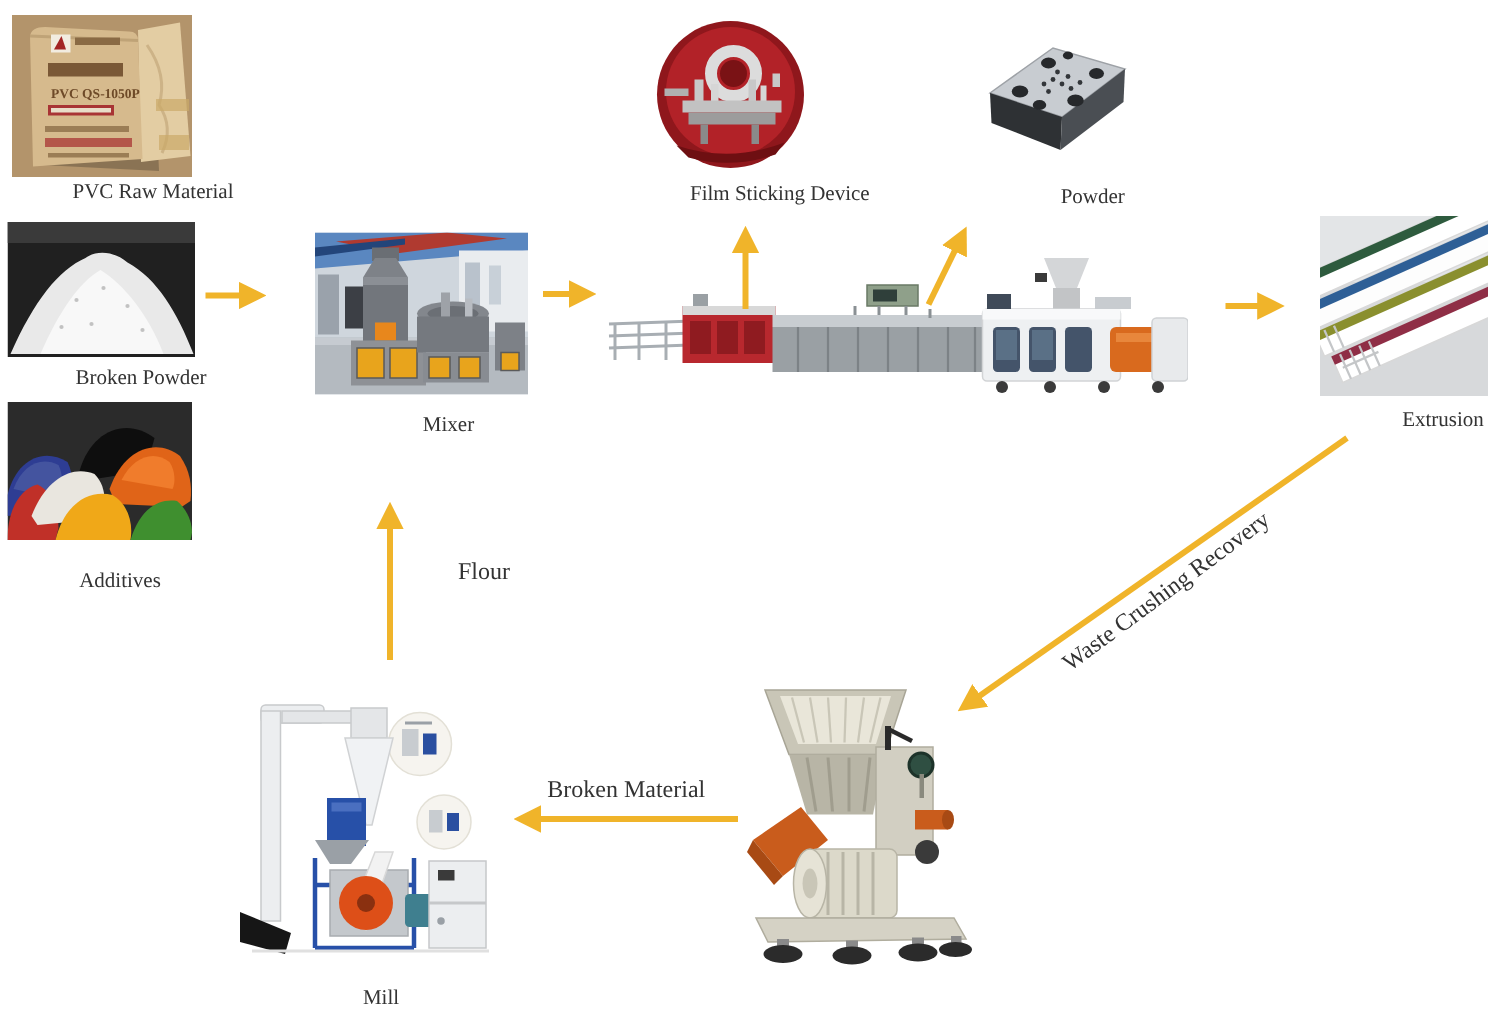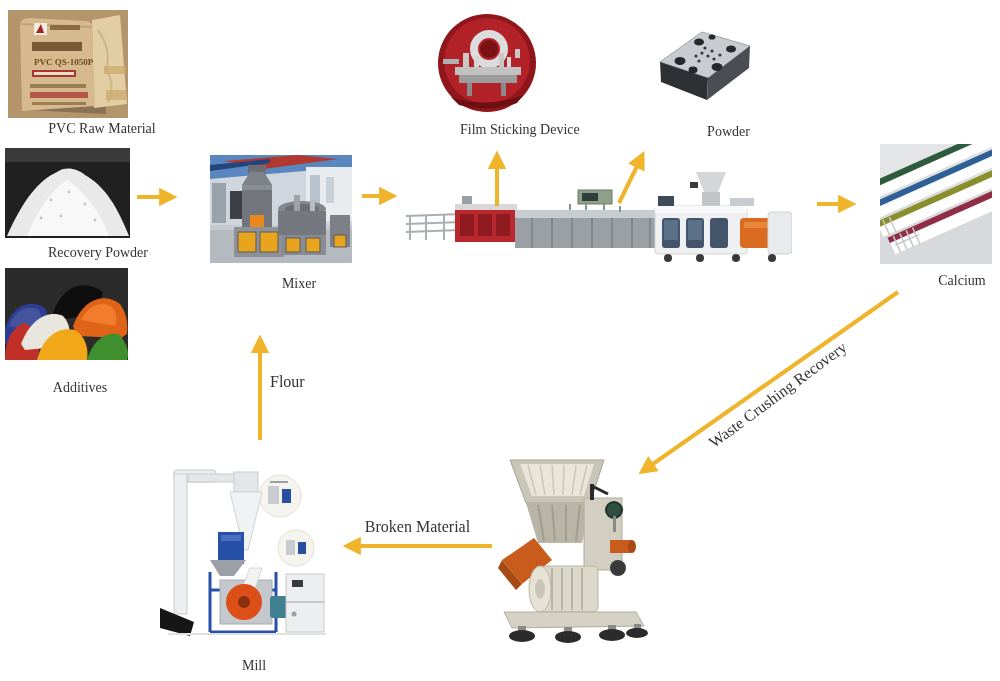--- a/index.html
+++ b/index.html
@@ -56,21 +56,21 @@
     <rect width="125" height="14" fill="#3a3a3a"></rect>
     <path d="M2,88 C18,52 34,32 52,24 C60,18 72,20 80,27 C100,38 113,60 124,88 Z" fill="#e9e9e9"></path>
     <path d="M22,88 C34,60 48,40 62,32 C78,42 94,62 104,88 Z" fill="#f8f8f8"></path>
     <circle cx="46" cy="52" r="1.4" fill="#c2c2c2"></circle>
       <circle cx="64" cy="44" r="1.4" fill="#c2c2c2"></circle>
     <circle cx="80" cy="56" r="1.4" fill="#c2c2c2"></circle>
       <circle cx="56" cy="68" r="1.4" fill="#c2c2c2"></circle>
     <circle cx="36" cy="70" r="1.4" fill="#c2c2c2"></circle>
       <circle cx="90" cy="72" r="1.4" fill="#c2c2c2"></circle>
   </svg>
-  <div class="node-label" style="left:0;top:245px;width:140px">Recovery Powder</div>
+  <div class="node-label" style="left:0;top:245px;width:140px">Broken Powder</div>
 
   <svg class="node-img" style="left:5px;top:268px" width="123" height="92" viewBox="0 0 123 92">
     <rect width="123" height="92" fill="#2b2b2b"></rect>
     <path d="M48,46 C56,18 80,10 98,24 L92,46 L54,52 Z" fill="#0e0e0e"></path>
     <path d="M0,62 C6,38 24,30 40,40 C46,52 42,64 36,72 L0,76 Z" fill="#2e3d93"></path>
     <path d="M4,58 C10,42 22,36 34,42 C38,50 36,58 32,64 Z" fill="#44549f"></path>
     <path d="M0,92 C0,72 8,58 20,55 C30,60 34,72 34,84 L32,92 Z" fill="#c03028"></path>
     <path d="M16,76 C26,50 44,42 58,48 C66,56 66,68 62,78 L20,82 Z" fill="#e9e6df"></path>
     <path d="M68,58 C78,30 100,24 115,36 C122,46 123,56 122,66 L116,70 L72,68 Z" fill="#e06418"></path>
     <path d="M76,52 C84,36 98,32 108,40 C112,46 112,54 110,58 Z" fill="#f07c2c"></path>
@@ -224,21 +224,21 @@
         <line x1="4" y1="72" x2="4" y2="90"></line>
           <line x1="11" y1="72" x2="11" y2="90"></line>
         <line x1="18" y1="72" x2="18" y2="90"></line>
           <line x1="25" y1="72" x2="25" y2="90"></line>
         <line x1="2" y1="81" x2="28" y2="81"></line>
         <line x1="1" y1="53" x2="1" y2="69"></line>
           <line x1="8" y1="53" x2="8" y2="69"></line>
       </g>
     </g>
   </svg>
-  <div class="node-label" style="left:883px;top:273px;width:110px">Calcium</div>
+  <div class="node-label" style="left:883px;top:273px;width:110px">Extrusion</div>
 
   <svg class="node-img" style="left:492px;top:448px" width="160" height="196" viewBox="0 0 160 196">
     <polygon points="18,12 112,12 98,55 34,55" fill="#c9c6b7" stroke="#a8a596"></polygon>
     <polygon points="28,16 102,16 92,48 40,48" fill="#e9e6d9"></polygon>
     <g stroke="#c9c6b7" stroke-width="1.5">
       <line x1="36" y1="17" x2="44" y2="47"></line>
         <line x1="48" y1="17" x2="53" y2="47"></line>
       <line x1="60" y1="17" x2="62" y2="47"></line>
         <line x1="72" y1="17" x2="71" y2="47"></line>
       <line x1="84" y1="17" x2="80" y2="47"></line>
@@ -330,15 +330,15 @@
     <line class="arrow" x1="497" y1="206" x2="497" y2="156" marker-end="url(#ah)"></line>
     <line class="arrow" x1="619" y1="203" x2="642" y2="156" marker-end="url(#ah)"></line>
     <line class="arrow" x1="817" y1="204" x2="851" y2="204" marker-end="url(#ah)"></line>
     <line class="arrow" x1="898" y1="292" x2="643" y2="471" marker-end="url(#ah)"></line>
     <line class="arrow" x1="492" y1="546" x2="348" y2="546" marker-end="url(#ah)"></line>
     <line class="arrow" x1="260" y1="440" x2="260" y2="340" marker-end="url(#ah)"></line>
   </svg>
 
   <div class="flow-label" style="left:668px;top:386px;width:220px;transform:rotate(-36.5deg)">Waste Crushing Recovery</div>
   <div class="flow-label" style="left:345px;top:518px;width:145px">Broken Material</div>
-  <div class="flow-label" style="left:270px;top:373px;width:70px;text-align:left">Flour</div>
+  <div class="flow-label" style="left:270px;top:373px;width:70px;text-align:right">Flour</div>
 
 </div>
 
 </body></html>

